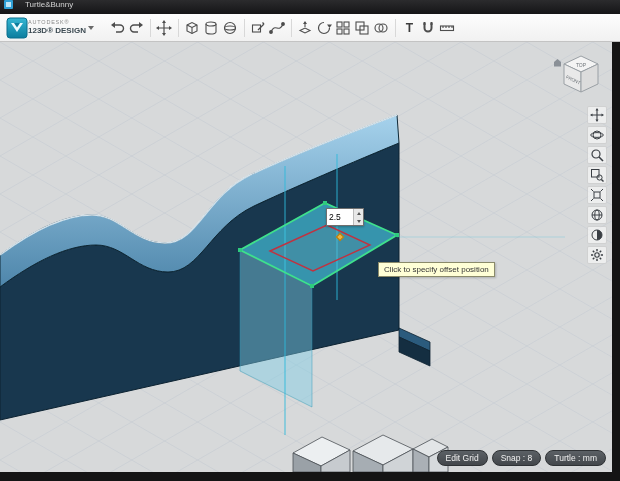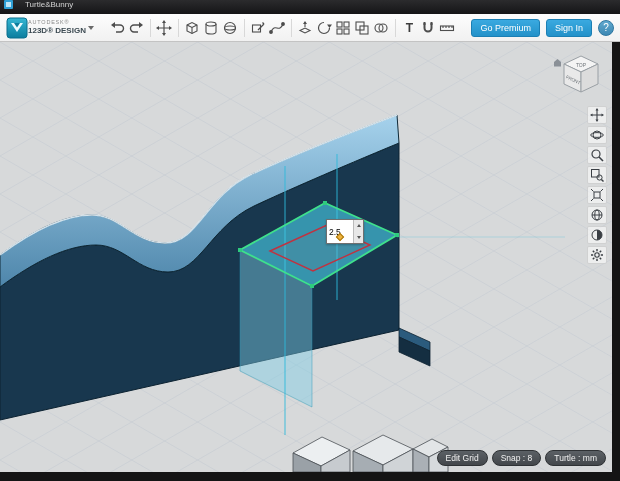--- a/index.html
+++ b/index.html
@@ -28,21 +28,21 @@
   .btn-blue { background:linear-gradient(#3aa9e0,#2391c9); color:#fff; border:1px solid #1b7fb4;
     font-size:9px; padding:3px 8px; border-radius:3px; cursor:pointer; font-family:"Liberation Sans",sans-serif; }
   .btn-help { width:16px; height:16px; border-radius:50%; background:linear-gradient(#5fa8cf,#3d88b3);
     color:#fff; border:1px solid #2f77a0; font-size:10px; line-height:13px; cursor:pointer; }
 
   
   #canvas { position:absolute; top:42px; left:0; width:612px; height:430px; background:#d7d9da; overflow:hidden; }
   #grid line { stroke:#c5cbd3; stroke-width:.7; opacity:.85; }
 
   
-  .offset-box { position:absolute; left:326px; top:177px; height:25px; display:flex;
+  .offset-box { position:absolute; left:326px; top:166px; height:18px; display:flex;
     border:1px solid #6f6f6f; background:#fff; box-shadow:0 1px 2px rgba(0,0,0,.25); }
   .offset-box input { width:26px; border:0; outline:none; font-size:8.5px; padding:0 2px; font-family:"Liberation Sans",sans-serif; }
   .spinner { display:flex; flex-direction:column; width:10px; border-left:1px solid #bbb; }
   .spin-btn { flex:1; background:#e8e8e8; border:0; display:flex; align-items:center; justify-content:center; padding:0; cursor:pointer; }
   .tri-up { width:0; height:0; border-left:2.5px solid transparent; border-right:2.5px solid transparent; border-bottom:3.5px solid #555; }
   .tri-dn { width:0; height:0; border-left:2.5px solid transparent; border-right:2.5px solid transparent; border-top:3.5px solid #555; }
   .drag-marker { position:absolute; left:337px; top:192px; width:6px; height:6px; background:#efb33e;
     border:1px solid #a8770f; transform:rotate(45deg); }
   .tooltip { position:absolute; left:378px; top:220px; background:#ffffd6; border:1px solid #8a8a6a;
     font-size:8px; color:#333; padding:2px 5px; white-space:nowrap; box-shadow:1px 1px 2px rgba(0,0,0,.2); }
@@ -196,25 +196,20 @@
           <path d="M3 4 h3 M10 4 h3" stroke-width="1.2"></path>
         </svg>
     </button>
     <button class="tool">
       <svg width="16" height="16" viewBox="0 0 16 16" stroke="#4d4d4d" fill="none" stroke-width="1.1">
           <rect x="1.5" y="6" width="13" height="4.5"></rect>
           <path d="M4 6 v2 M7 6 v2 M10 6 v2 M13 6 v2"></path>
         </svg>
     </button>
 
-    <div class="right-actions">
-      <button class="btn-blue">Go Premium</button>
-      <button class="btn-blue">Sign In</button>
-      <button class="btn-help">?</button>
-    </div>
   </div>
 
   <div id="canvas">
     <svg width="612" height="430" viewBox="0 0 612 430">
       <defs>
         <linearGradient id="ribbon" x1="0" y1="0" x2="0" y2="1">
           <stop offset="0" stop-color="#a6d2ec"></stop>
             <stop offset="1" stop-color="#4e86ab"></stop>
         </linearGradient>
       </defs>
@@ -330,20 +325,21 @@
             <span class="tri-up"></span>
           </button>
         <button class="spin-btn">
             <span class="tri-dn"></span>
           </button>
       </div>
     </div>
     <div class="drag-marker"></div>
 
     
+    <div class="tooltip">Click to specify offset position</div>
 
     
     <svg class="viewcube" width="52" height="46" viewBox="0 0 52 46">
       <path d="M2 10 l3.5-3 3.5 3 v4.5 h-7 Z" fill="#8a9097"></path>
       <polygon points="12,12 29,4 46,12 29,20" fill="#f4f4f4" stroke="#9aa0a5"></polygon>
       <polygon points="12,12 29,20 29,40 12,32" fill="#e9e9e9" stroke="#9aa0a5"></polygon>
       <polygon points="29,20 46,12 46,32 29,40" fill="#dcdcdc" stroke="#9aa0a5"></polygon>
       <text x="29" y="14.5" font-size="5" text-anchor="middle" fill="#6f757a">TOP</text>
       <text x="13.5" y="26" font-size="4.5" fill="#6f757a" transform="rotate(25 13.5 26)">FRONT</text>
     </svg>

